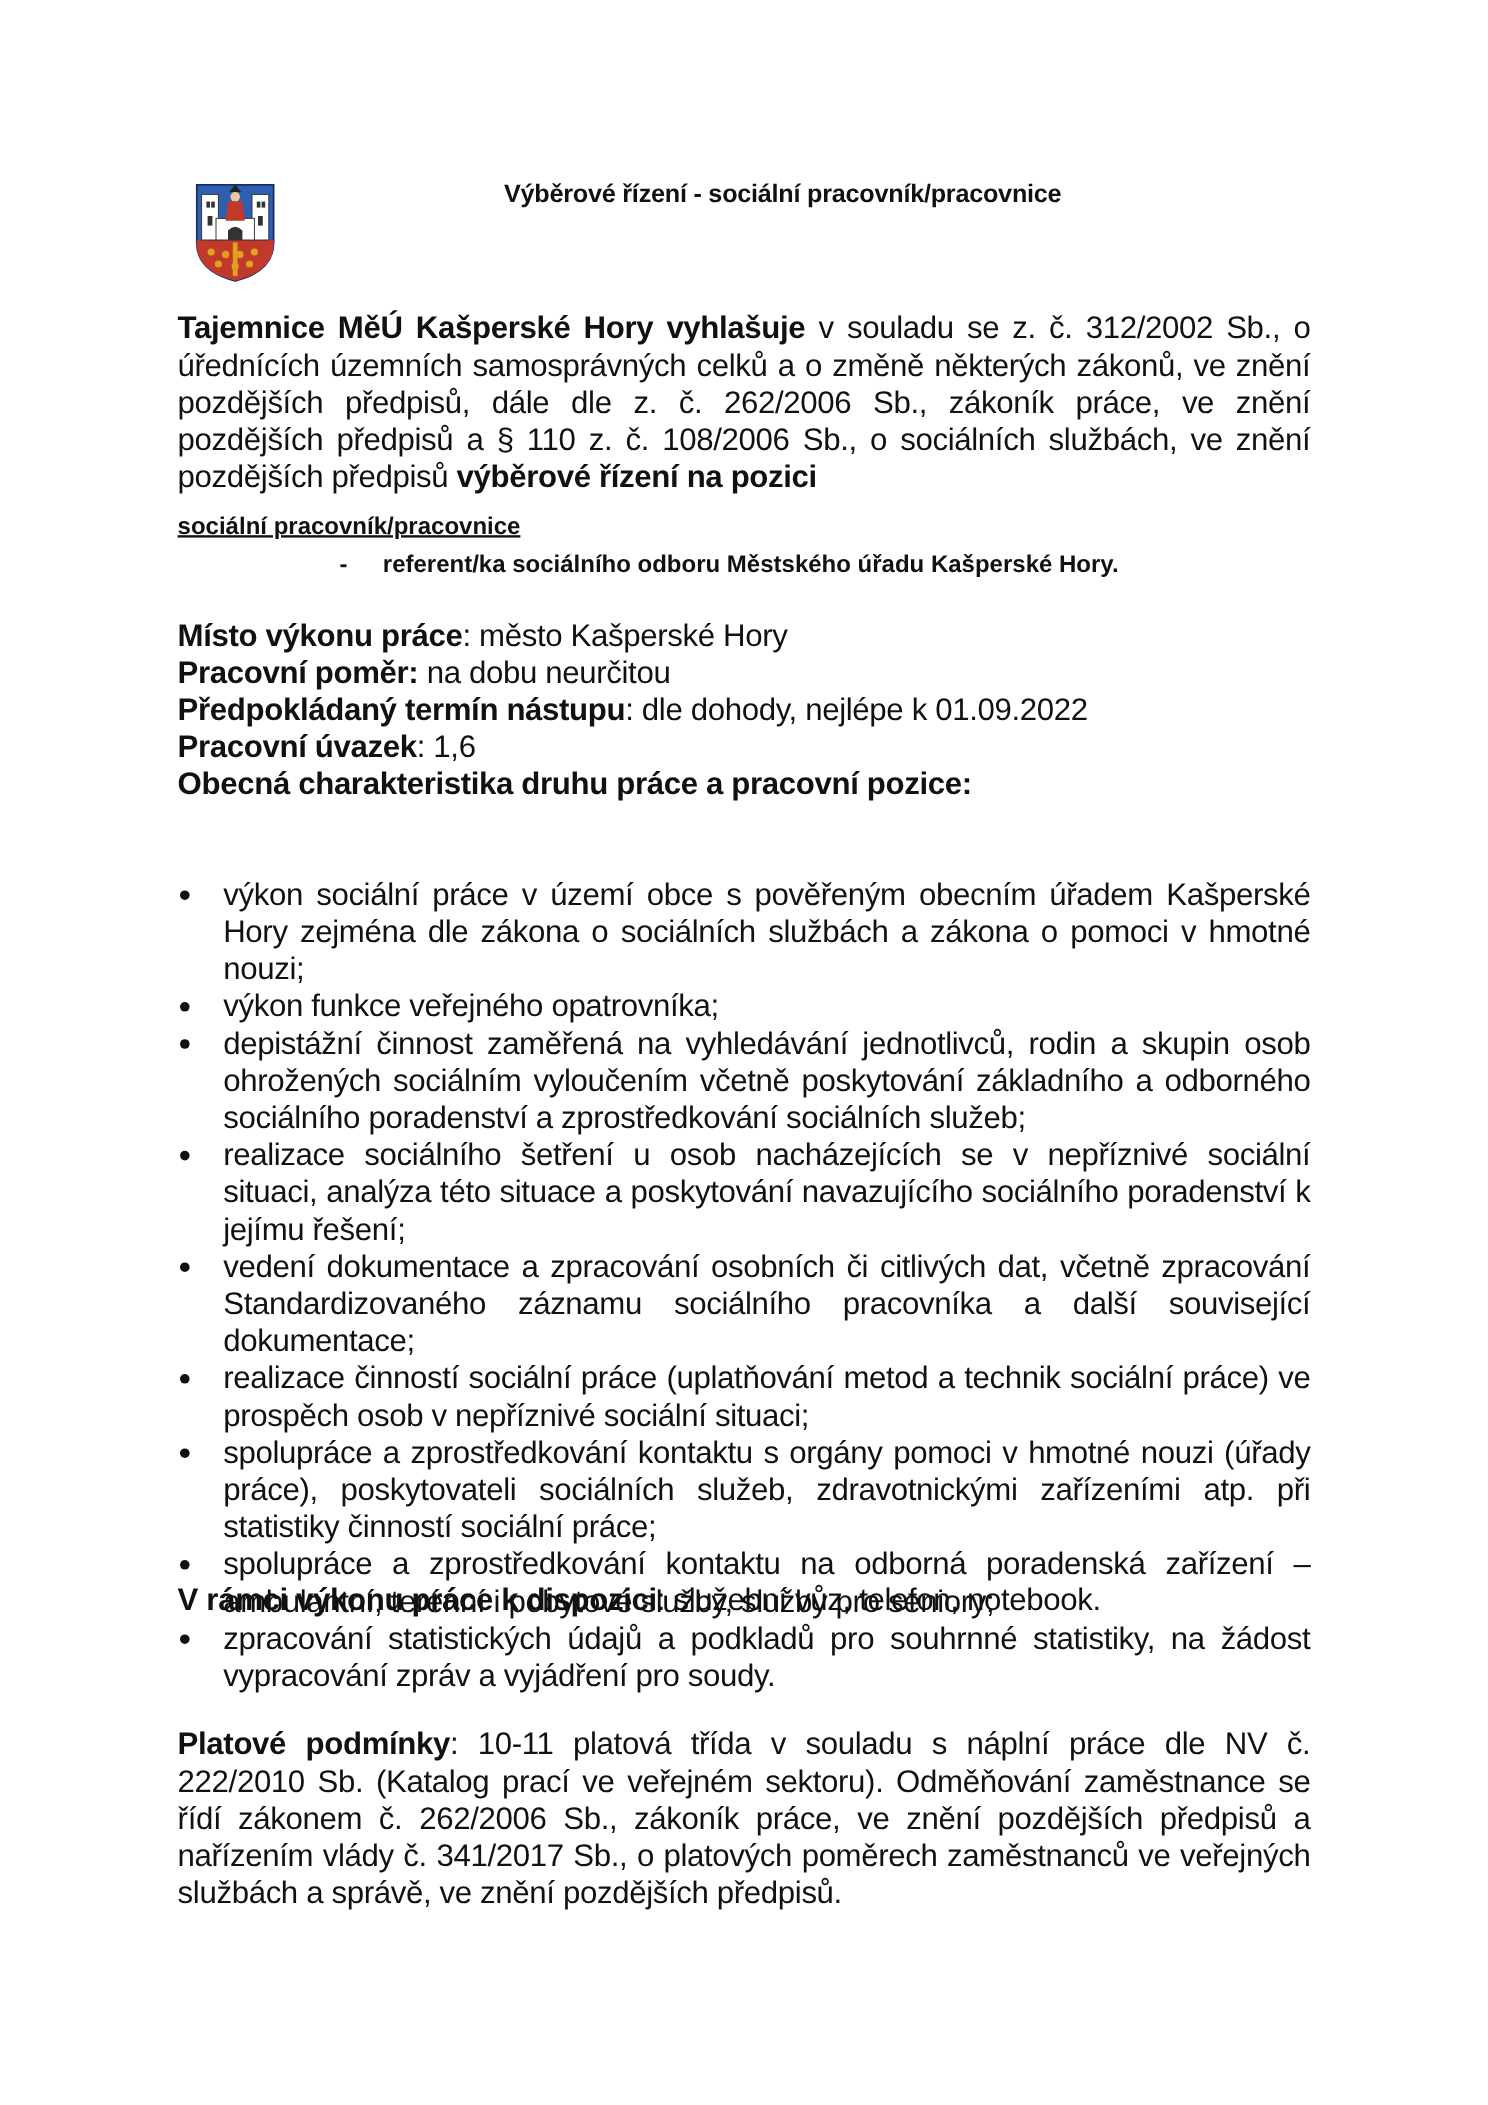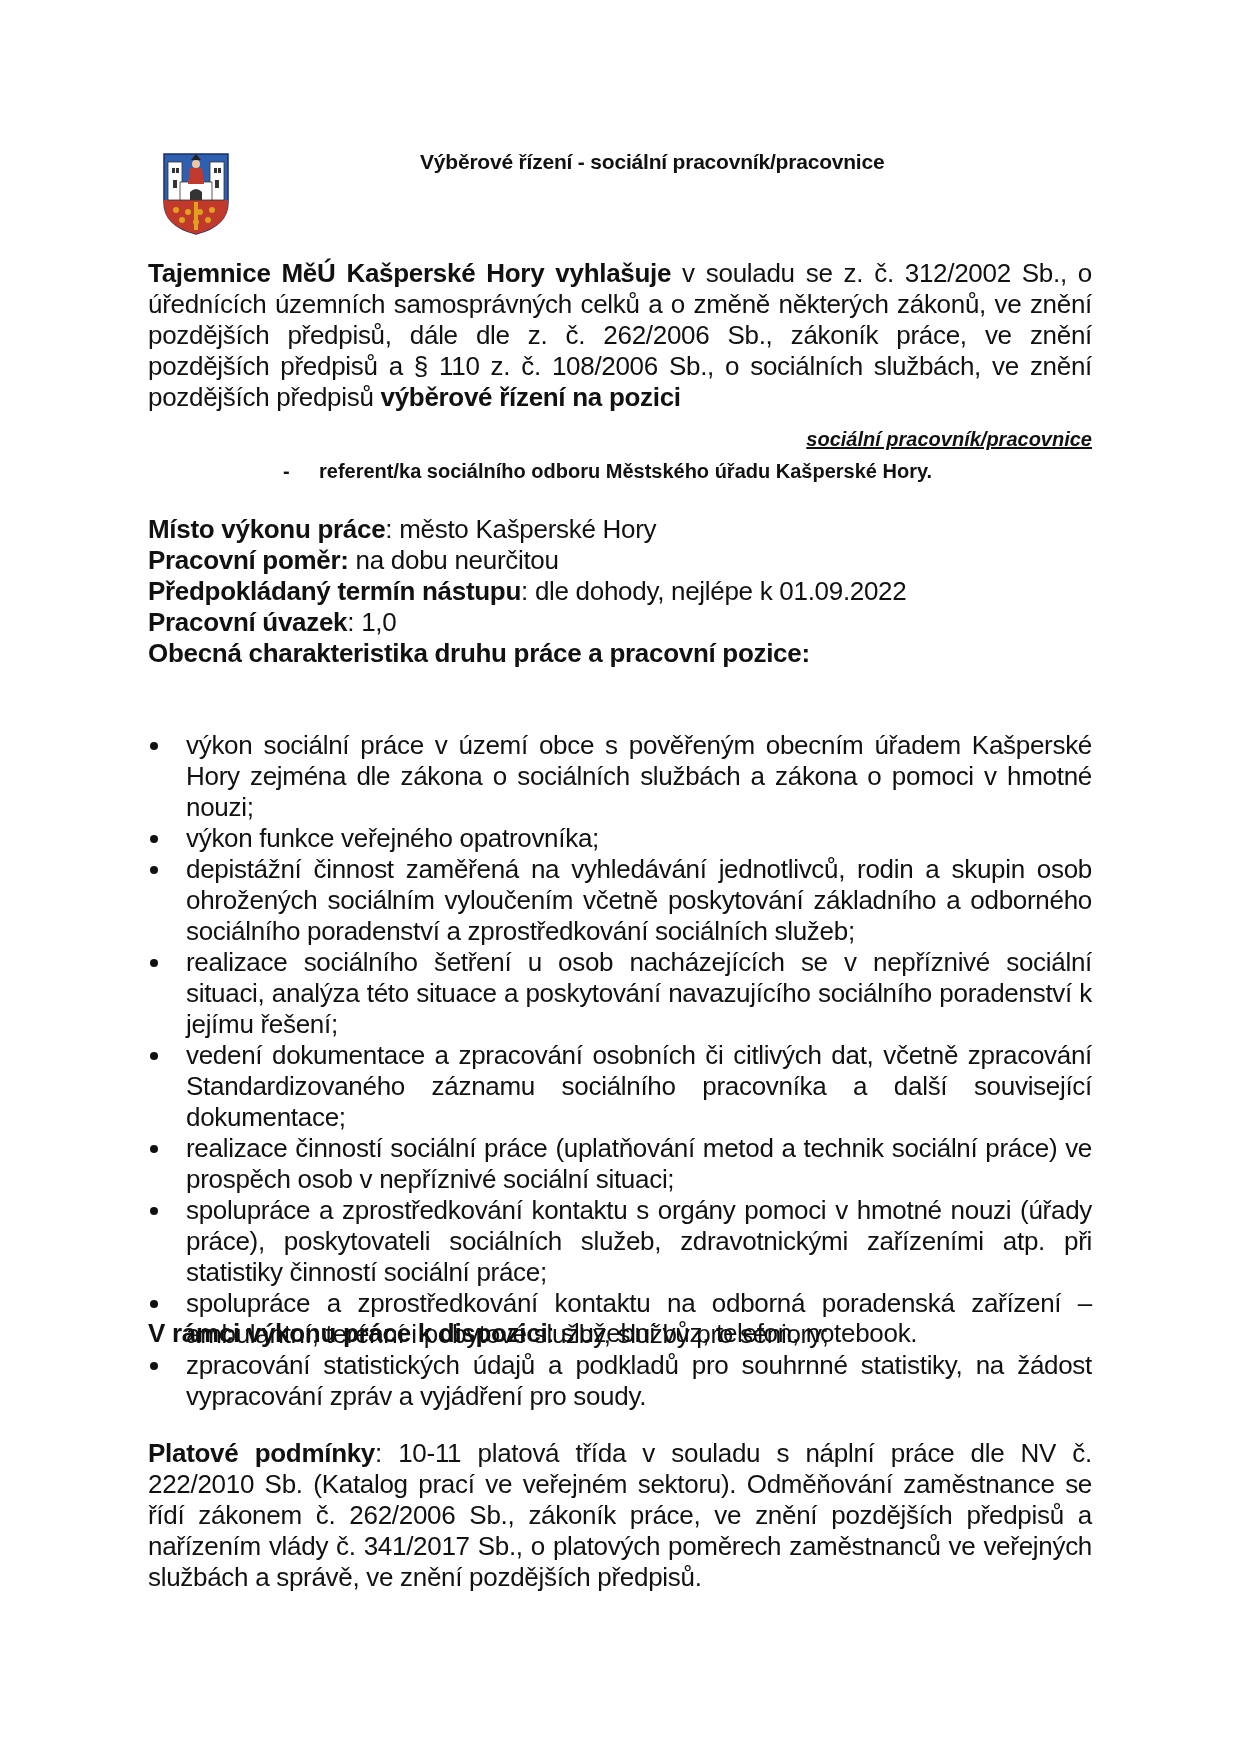--- a/index.html
+++ b/index.html
@@ -6,21 +6,21 @@
   body { width: 1240px; height: 1754px; position: relative; overflow: hidden;
          font-family: "Liberation Sans", "DejaVu Sans", sans-serif; color: #111; }
   .page { position: absolute; left: 0; top: 0; width: 1240px; height: 1686px; background: #fff; }
   .logo { position: absolute; left: 160px; top: 150px; width: 72px; height: 86px; }
   .title { position: absolute; left: 420px; top: 150px; font-size: 21px; font-weight: bold; letter-spacing: -0.2px; white-space: nowrap; }
   .col { position: absolute; left: 148px; width: 944px; font-size: 26px; line-height: 31px; letter-spacing: -0.3px; }
   .just { text-align: justify; }
   .b { font-weight: bold; text-align: right; }
   .intro { top: 258px; }
   .center-block { position: absolute; left: 148px; width: 944px; top: 423px; font-size: 20px; line-height: 32px; font-weight: bold; }
-  .sub-title { text-align: right; text-decoration: underline; font-style: italic; }
+  .sub-title { text-align: left; text-decoration: underline; }
   .dash-line { position: relative; padding-left: 135px; white-space: nowrap; }
   .dash-line .dash { position: absolute; left: 135px; }
   .dash-line .txt { margin-left: 36px; }
   .info { top: 514px; }
   .info div { white-space: nowrap; }
   .heading { top: 638px; font-weight: bold; }
   .bullets { top: 730px; margin: 0; padding: 0; list-style: none; }
   .bullets li { position: relative; padding-left: 38px; margin-bottom: 0; text-align: justify; }
   .bullets li .dot { position: absolute; left: 2px; top: 12px; width: 8px; height: 8px; border-radius: 50%; background: #111; }
   .resources { top: 1318px; }
@@ -78,21 +78,21 @@
     <div class="dash-line">
       <span class="dash">-</span>
       <span class="txt">referent/ka sociálního odboru Městského úřadu Kašperské Hory.</span>
     </div>
   </div>
 
   <div class="col info">
     <div><span class="b">Místo výkonu práce</span><span>: </span><span>město Kašperské Hory</span></div>
     <div><span class="b">Pracovní poměr:</span><span> </span><span>na dobu neurčitou</span></div>
     <div><span class="b">Předpokládaný termín nástupu</span><span>: </span><span>dle dohody, nejlépe k 01.09.2022</span></div>
-    <div><span class="b">Pracovní úvazek</span><span>: </span><span>1,0</span></div>
+    <div><span class="b">Pracovní úvazek</span><span>: </span><span>1,6</span></div>
   </div>
 
   <div class="col heading">Obecná charakteristika druhu práce a pracovní pozice:</div>
 
   <ul class="col bullets">
     <li><span class="dot"></span><span>výkon sociální práce v území obce s pověřeným obecním úřadem Kašperské Hory zejména dle zákona o sociálních službách a zákona o pomoci v hmotné nouzi;</span></li>
     <li><span class="dot"></span><span>výkon funkce veřejného opatrovníka;</span></li>
     <li><span class="dot"></span><span>depistážní činnost zaměřená na vyhledávání jednotlivců, rodin a skupin osob ohrožených sociálním vyloučením včetně poskytování základního a odborného sociálního poradenství a zprostředkování sociálních služeb;</span></li>
     <li><span class="dot"></span><span>realizace sociálního šetření u osob nacházejících se v nepříznivé sociální situaci, analýza této situace a poskytování navazujícího sociálního poradenství k jejímu řešení;</span></li>
     <li><span class="dot"></span><span>vedení dokumentace a zpracování osobních či citlivých dat, včetně zpracování Standardizovaného záznamu sociálního pracovníka a další související dokumentace;</span></li>

